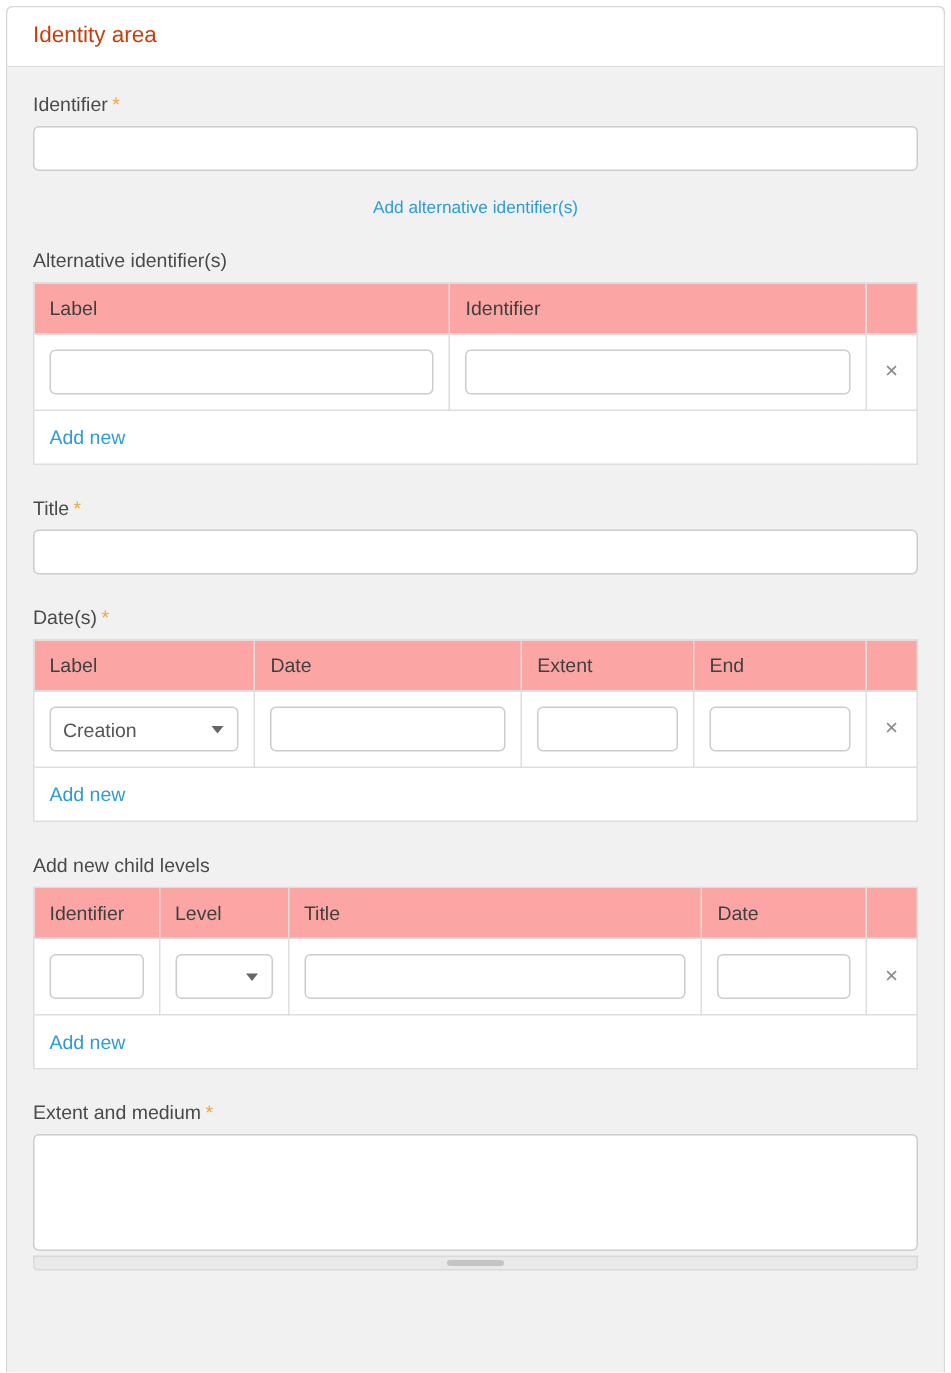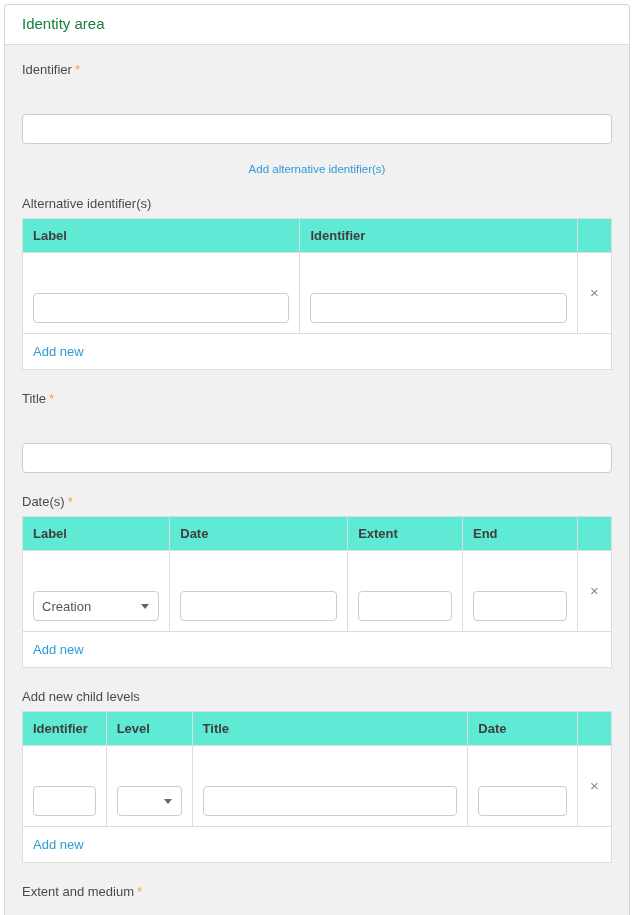--- a/index.html
+++ b/index.html
@@ -2,38 +2,38 @@
 <html><head>
 <meta charset="utf-8">
 <style>
   * { margin:0; padding:0; box-sizing:border-box; }
   html,body { width:634px; height:915px; overflow:hidden; background:#fff;
     font-family:"Liberation Sans", sans-serif; }
   .panel { display:flex; flex-direction:column; margin:4px 4px 0 4px; height:911px;
     border:1px solid #d6d6d6; border-bottom:none; border-radius:4px 4px 0 0; }
   .panel-header { background:#fff; padding:10px 17px 11px; border-bottom:1px solid #dcdcdc;
     border-radius:4px 4px 0 0; }
-  .panel-title { color:#15803d; font-size:15px; font-weight:normal; }
+  .panel-title { color:#c2410c; font-size:15px; font-weight:normal; }
   .panel-body { flex:1; background:#f1f1f1; padding:17px 17px 0 17px; }
   .form-group { margin-bottom:21px; }
   .field-label { display:block; font-size:13px; color:#4a4a4a; margin-bottom:7px; }
   .req { color:#eba73f; margin-left:3px; }
   input[type=text], .sel, textarea {
     width:100%; background:#fff; border:1px solid #ccc; border-radius:4px;
-    font-family:"Liberation Sans", sans-serif; font-size:13px; color:#555;margin-top:30px; }
+    font-family:"Liberation Sans", sans-serif; font-size:13px; color:#555; }
   input[type=text], .sel { height:30px; padding:0 8px; }
   .sel { position:relative; display:flex; align-items:center; cursor:default; }
   .caret { position:absolute; right:9px; top:50%; margin-top:-2px; width:0; height:0;
     border-left:4px solid transparent; border-right:4px solid transparent;
     border-top:5px solid #666; }
   .link { color:#2e9bd6; text-decoration:none; cursor:pointer; }
   .after-link { text-align:center; font-size:11.5px; margin-top:19px; }
   table { width:100%; table-layout:fixed; border-collapse:collapse; background:#fff; }
   th, td { border:1px solid #ddd; }
-  th { background:#5eead4; text-align:left; font-size:13px; font-weight:bold;
+  th { background:#fca5a5; text-align:left; font-size:13px; font-weight:normal;
     color:#3f3f3f; padding:9px 10px; }
   td.cell { padding:10px; vertical-align:middle; }
   td.del-cell { text-align:center; vertical-align:middle; padding:0; }
   .del-x { color:#8a8a8a; font-size:15px; line-height:1; cursor:pointer; display:inline-block; }
   td.footer-cell { padding:10px; font-size:13px; }
   textarea { height:78px; padding:6px 8px; resize:none; display:block; }
   .grippie { margin-top:3px; height:10px; background:#e9e9e9; border:1px solid #d9d9d9;
     border-radius:0 0 3px 3px; display:flex; align-items:center; justify-content:center;
     cursor:s-resize; }
   .grip-bar { width:38px; height:4px; background:#c4c4c4; border-radius:2px; }

